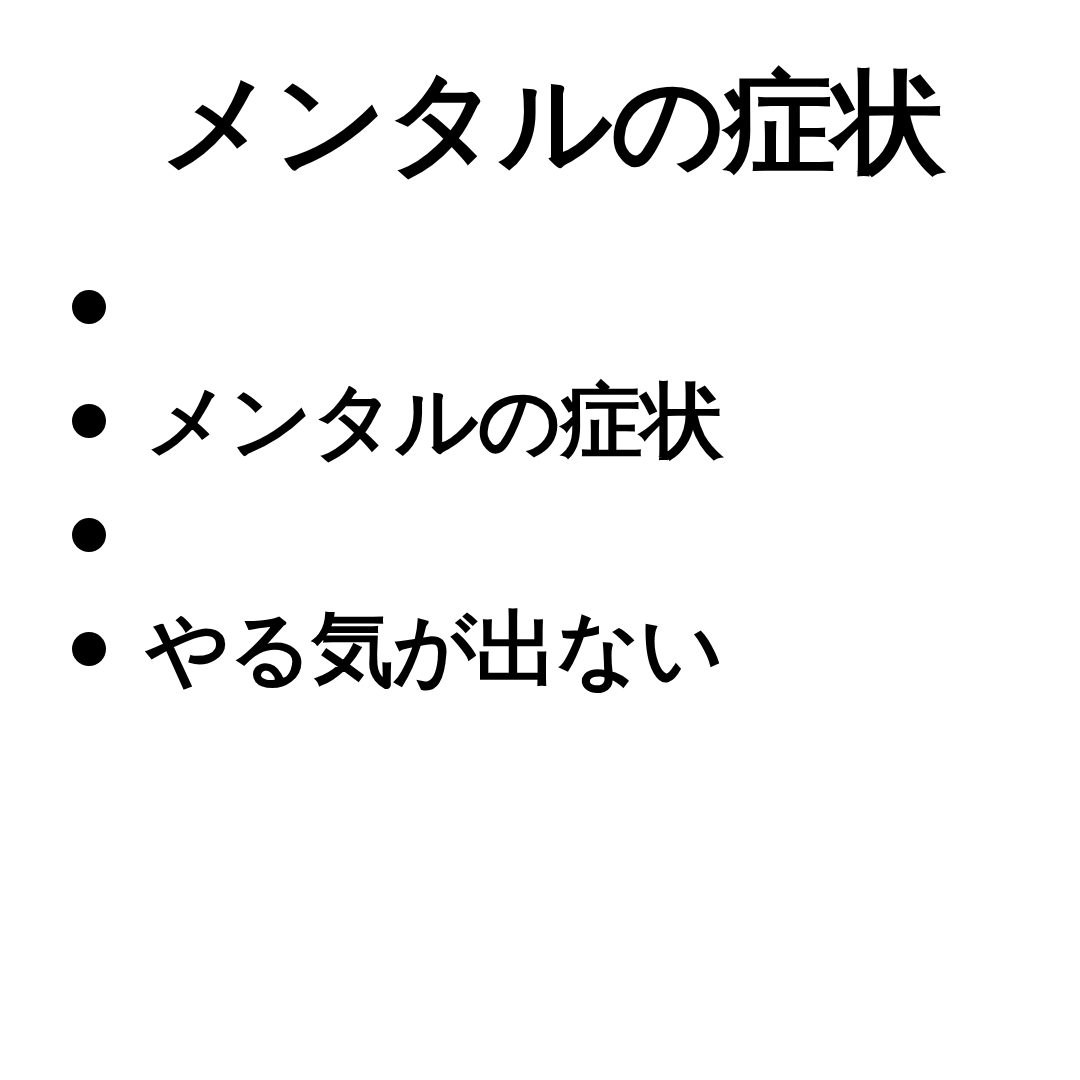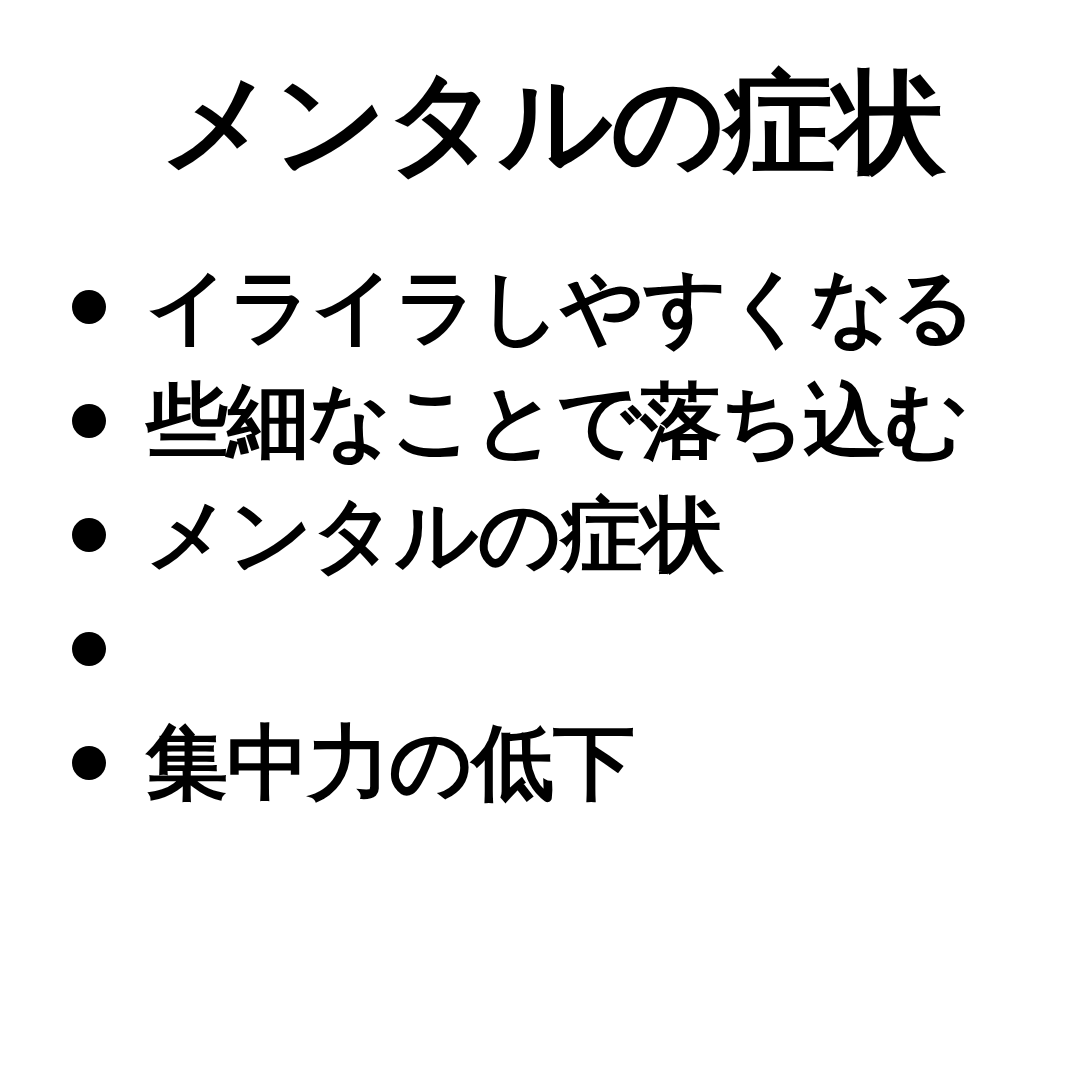--- a/index.html
+++ b/index.html
@@ -60,31 +60,26 @@
   </style>
 </head>
 <body>
 
 <div class="page">
   <div class="title">メンタルの症状</div>
 
   <ul class="list">
     <li class="item">
       <span class="bullet"></span>
-      <span class="item-text">イライラしやすくなる</span>
-    </li>
-    <li class="item">
-      <span class="bullet"></span>
-      <span class="item-text">些細なことで落ち込む</span>
     </li>
     <li class="item">
       <span class="bullet"></span>
       <span class="item-text">メンタルの症状</span>
     </li>
     <li class="item">
       <span class="bullet"></span>
     </li>
     <li class="item">
       <span class="bullet"></span>
-      <span class="item-text">集中力の低下</span>
+      <span class="item-text">やる気が出ない</span>
     </li>
   </ul>
 </div>
 
 </body></html>

